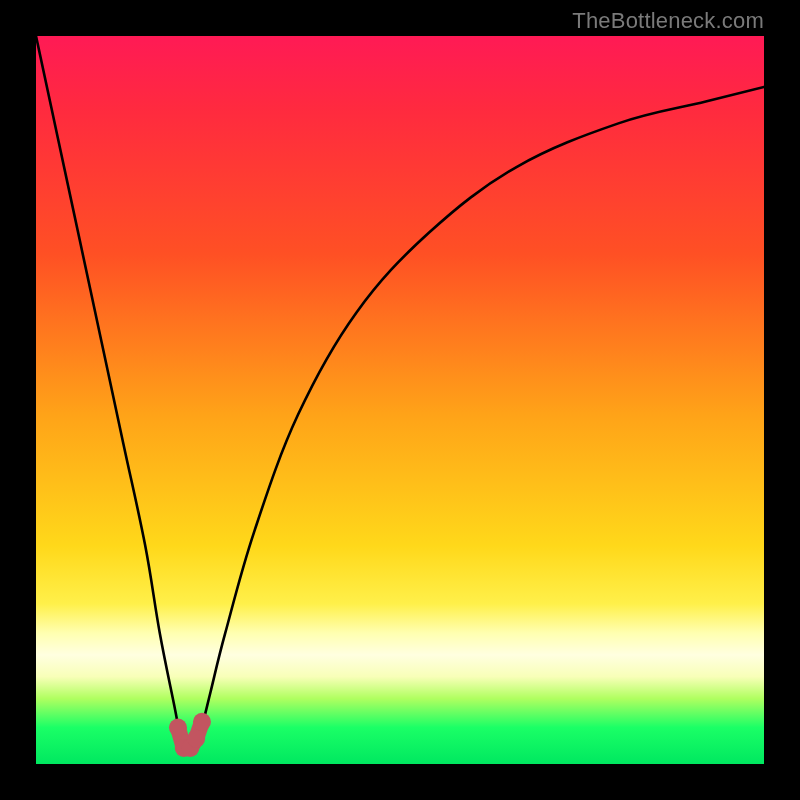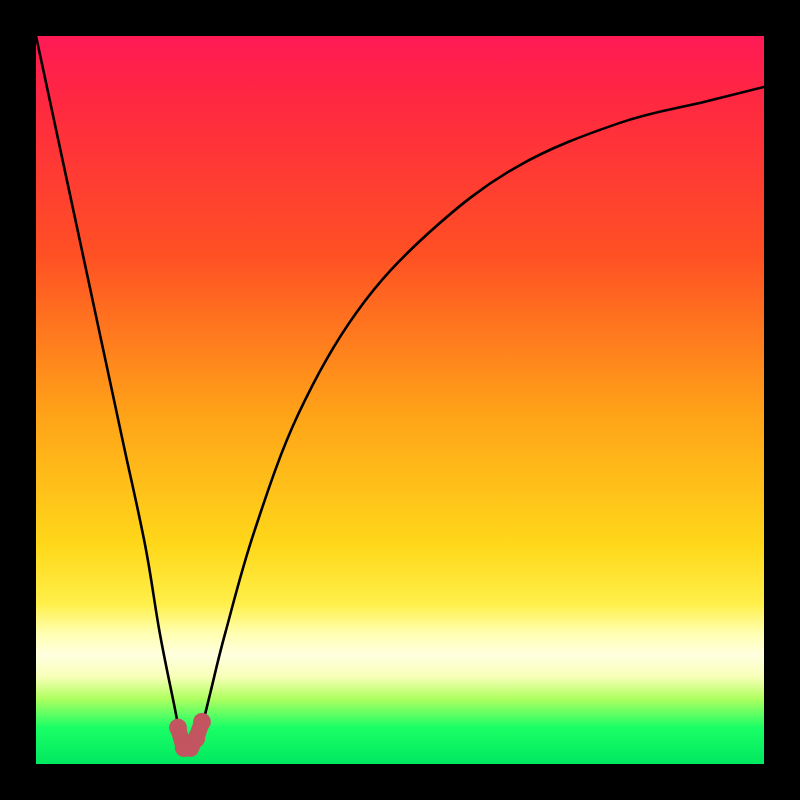--- a/index.html
+++ b/index.html
@@ -55,20 +55,21 @@
     position: absolute;
     top: 0;
     left: 0;
   }
 </style>
 </head>
 <body>
 
 <div class="frame">
 
+  <div class="watermark">TheBottleneck.com</div>
 
   <div class="plot">
     <svg class="curve" width="728" height="728" viewBox="0 0 728 728">
       <g>
         <path id="curve-path" fill="none" stroke="#000" stroke-width="2.6" stroke-linecap="round" stroke-linejoin="round" d="M 0 0 C 3.93 18.35, 13.98 65.23, 21.84 101.92 C 29.70 138.61, 35.82 167.15, 43.68 203.84 C 51.54 240.53, 57.66 269.07, 65.52 305.76 C 73.38 342.45, 79.50 370.99, 87.36 407.68 C 95.22 444.37, 102.65 475.53, 109.20 509.60 C 115.75 543.67, 118.52 568.13, 123.76 596.96 C 129.00 625.79, 134.39 650.10, 138.32 669.76 C 142.25 689.42, 143.37 698.30, 145.60 706.16 C 147.83 714.02, 148.99 712.13, 150.70 713.44 C 152.40 714.75, 153.36 714.75, 155.06 713.44 C 156.77 712.13, 157.93 711.40, 160.16 706.16 C 162.39 700.92, 164.82 693.49, 167.44 684.32 C 170.06 675.15, 170.79 670.92, 174.72 655.20 C 178.65 639.48, 181.42 625.79, 189.28 596.96 C 197.14 568.13, 205.30 534.35, 218.40 495.04 C 231.50 455.73, 243.73 417.87, 262.08 378.56 C 280.43 339.25, 296.73 309.40, 320.32 276.64 C 343.91 243.88, 364.29 222.77, 393.12 196.56 C 421.95 170.35, 446.41 150.70, 480.48 131.04 C 514.55 111.38, 548.33 99.15, 582.40 87.36 C 616.47 75.57, 643.55 72.07, 669.76 65.52 C 695.97 58.97, 717.52 53.58, 728.00 50.96"></path>
       </g>
       <g id="markers-group">
           <path d="M 141.96 691.6 L 147.78400000000002 711.984 L 154.33599999999998 711.984 L 160.16 702.52 L 165.984 685.776" fill="none" stroke="#c25560" stroke-width="16" stroke-linecap="round" stroke-linejoin="round"></path>
           <circle cx="141.96" cy="691.60" r="9" fill="#c25560"></circle>
           <circle cx="147.78" cy="711.98" r="9" fill="#c25560"></circle>

